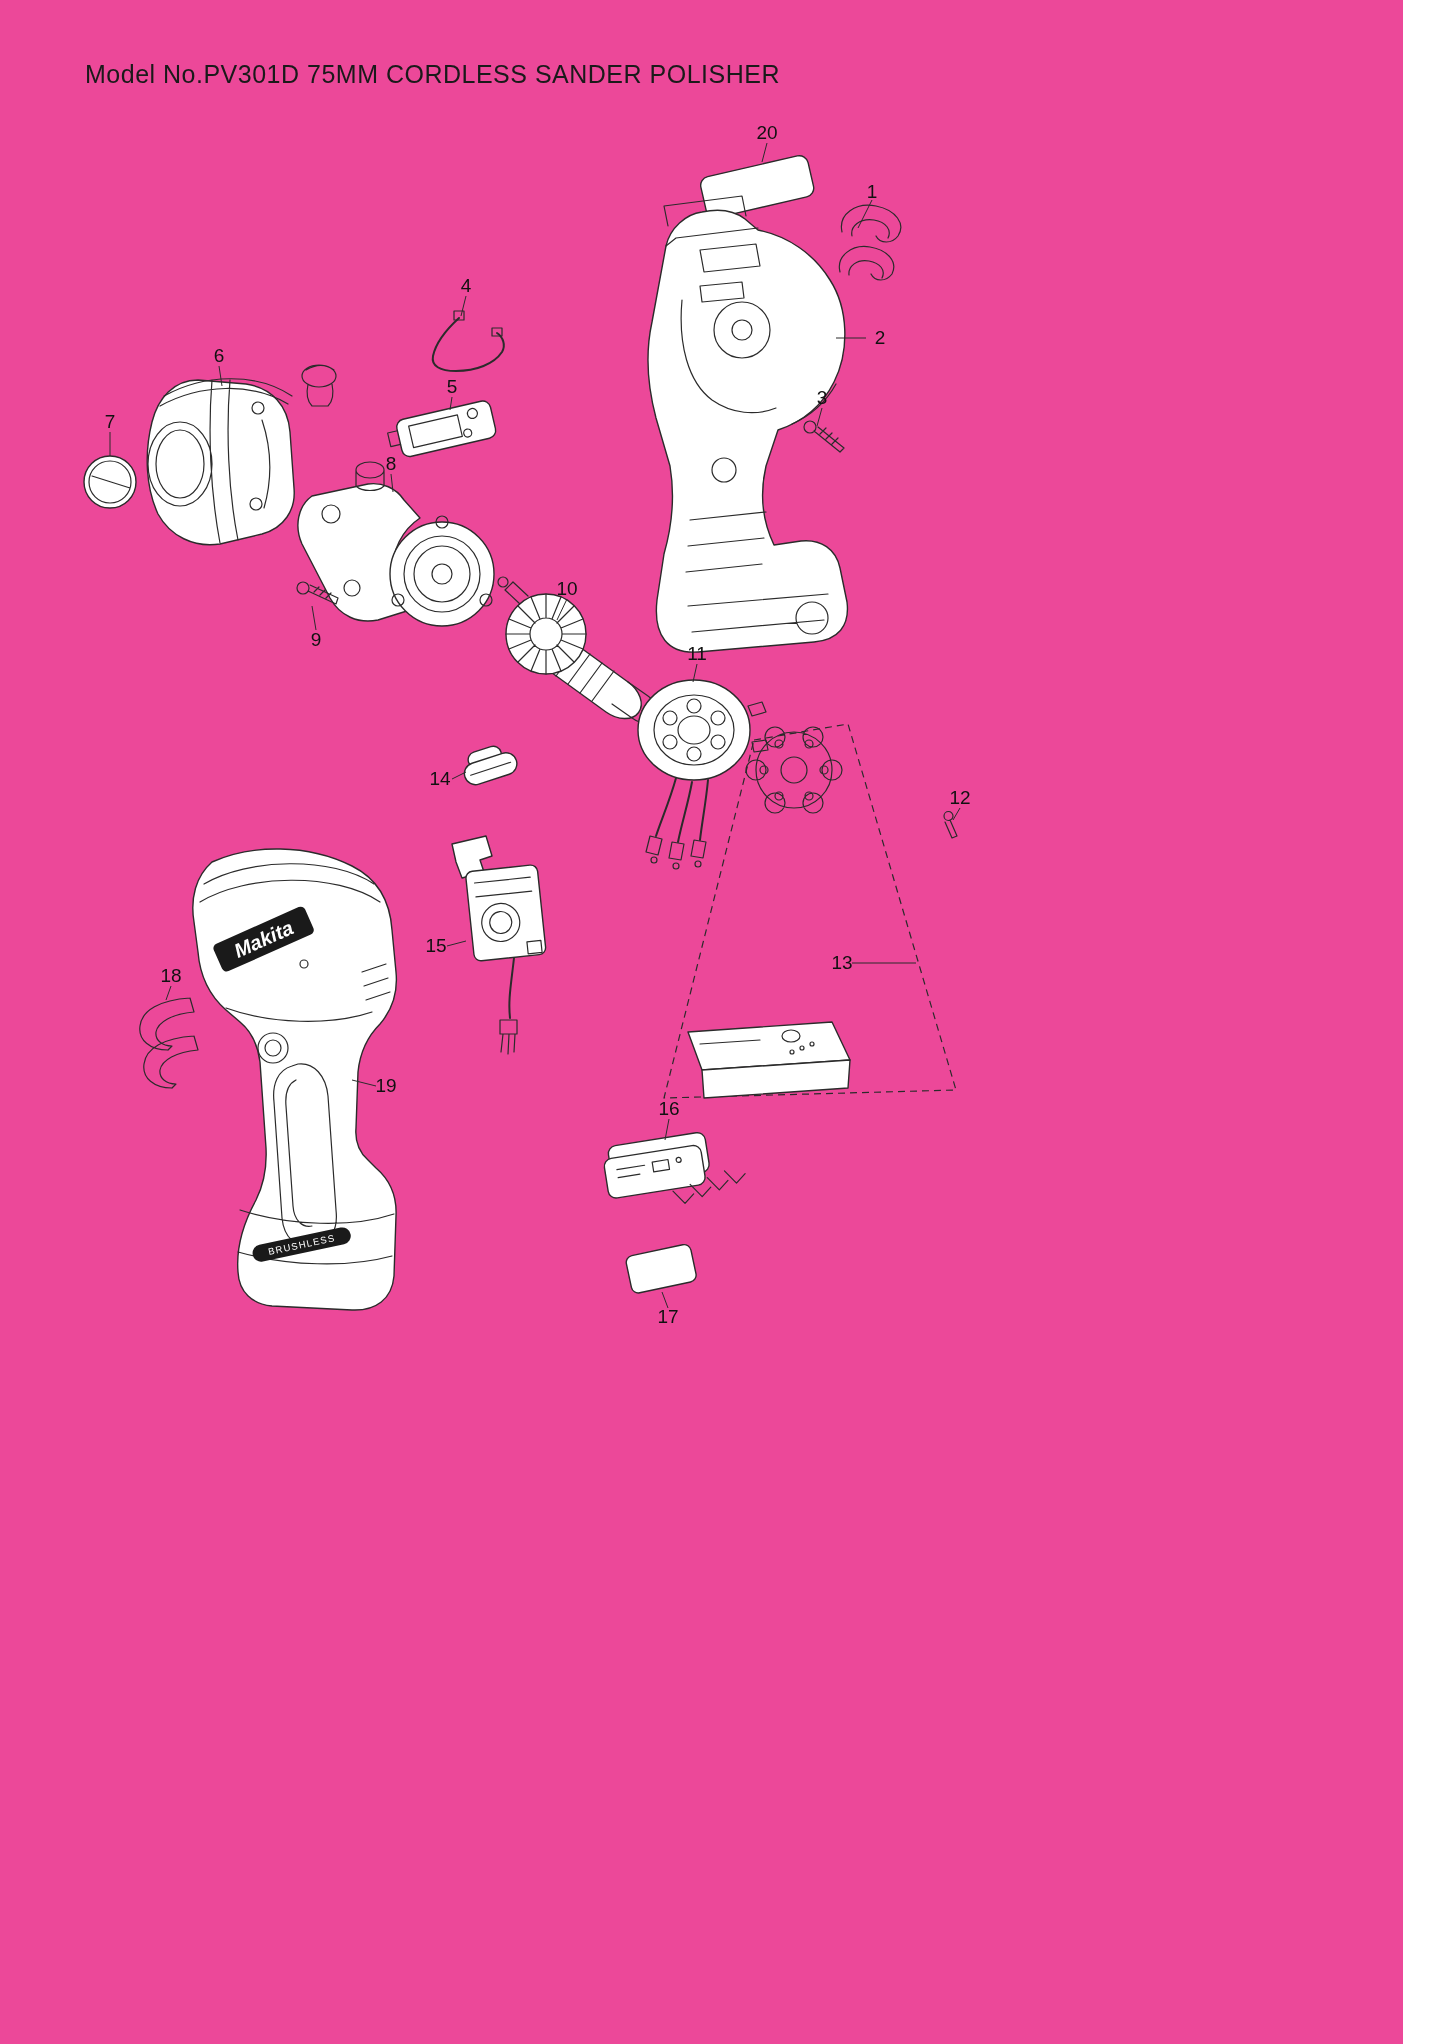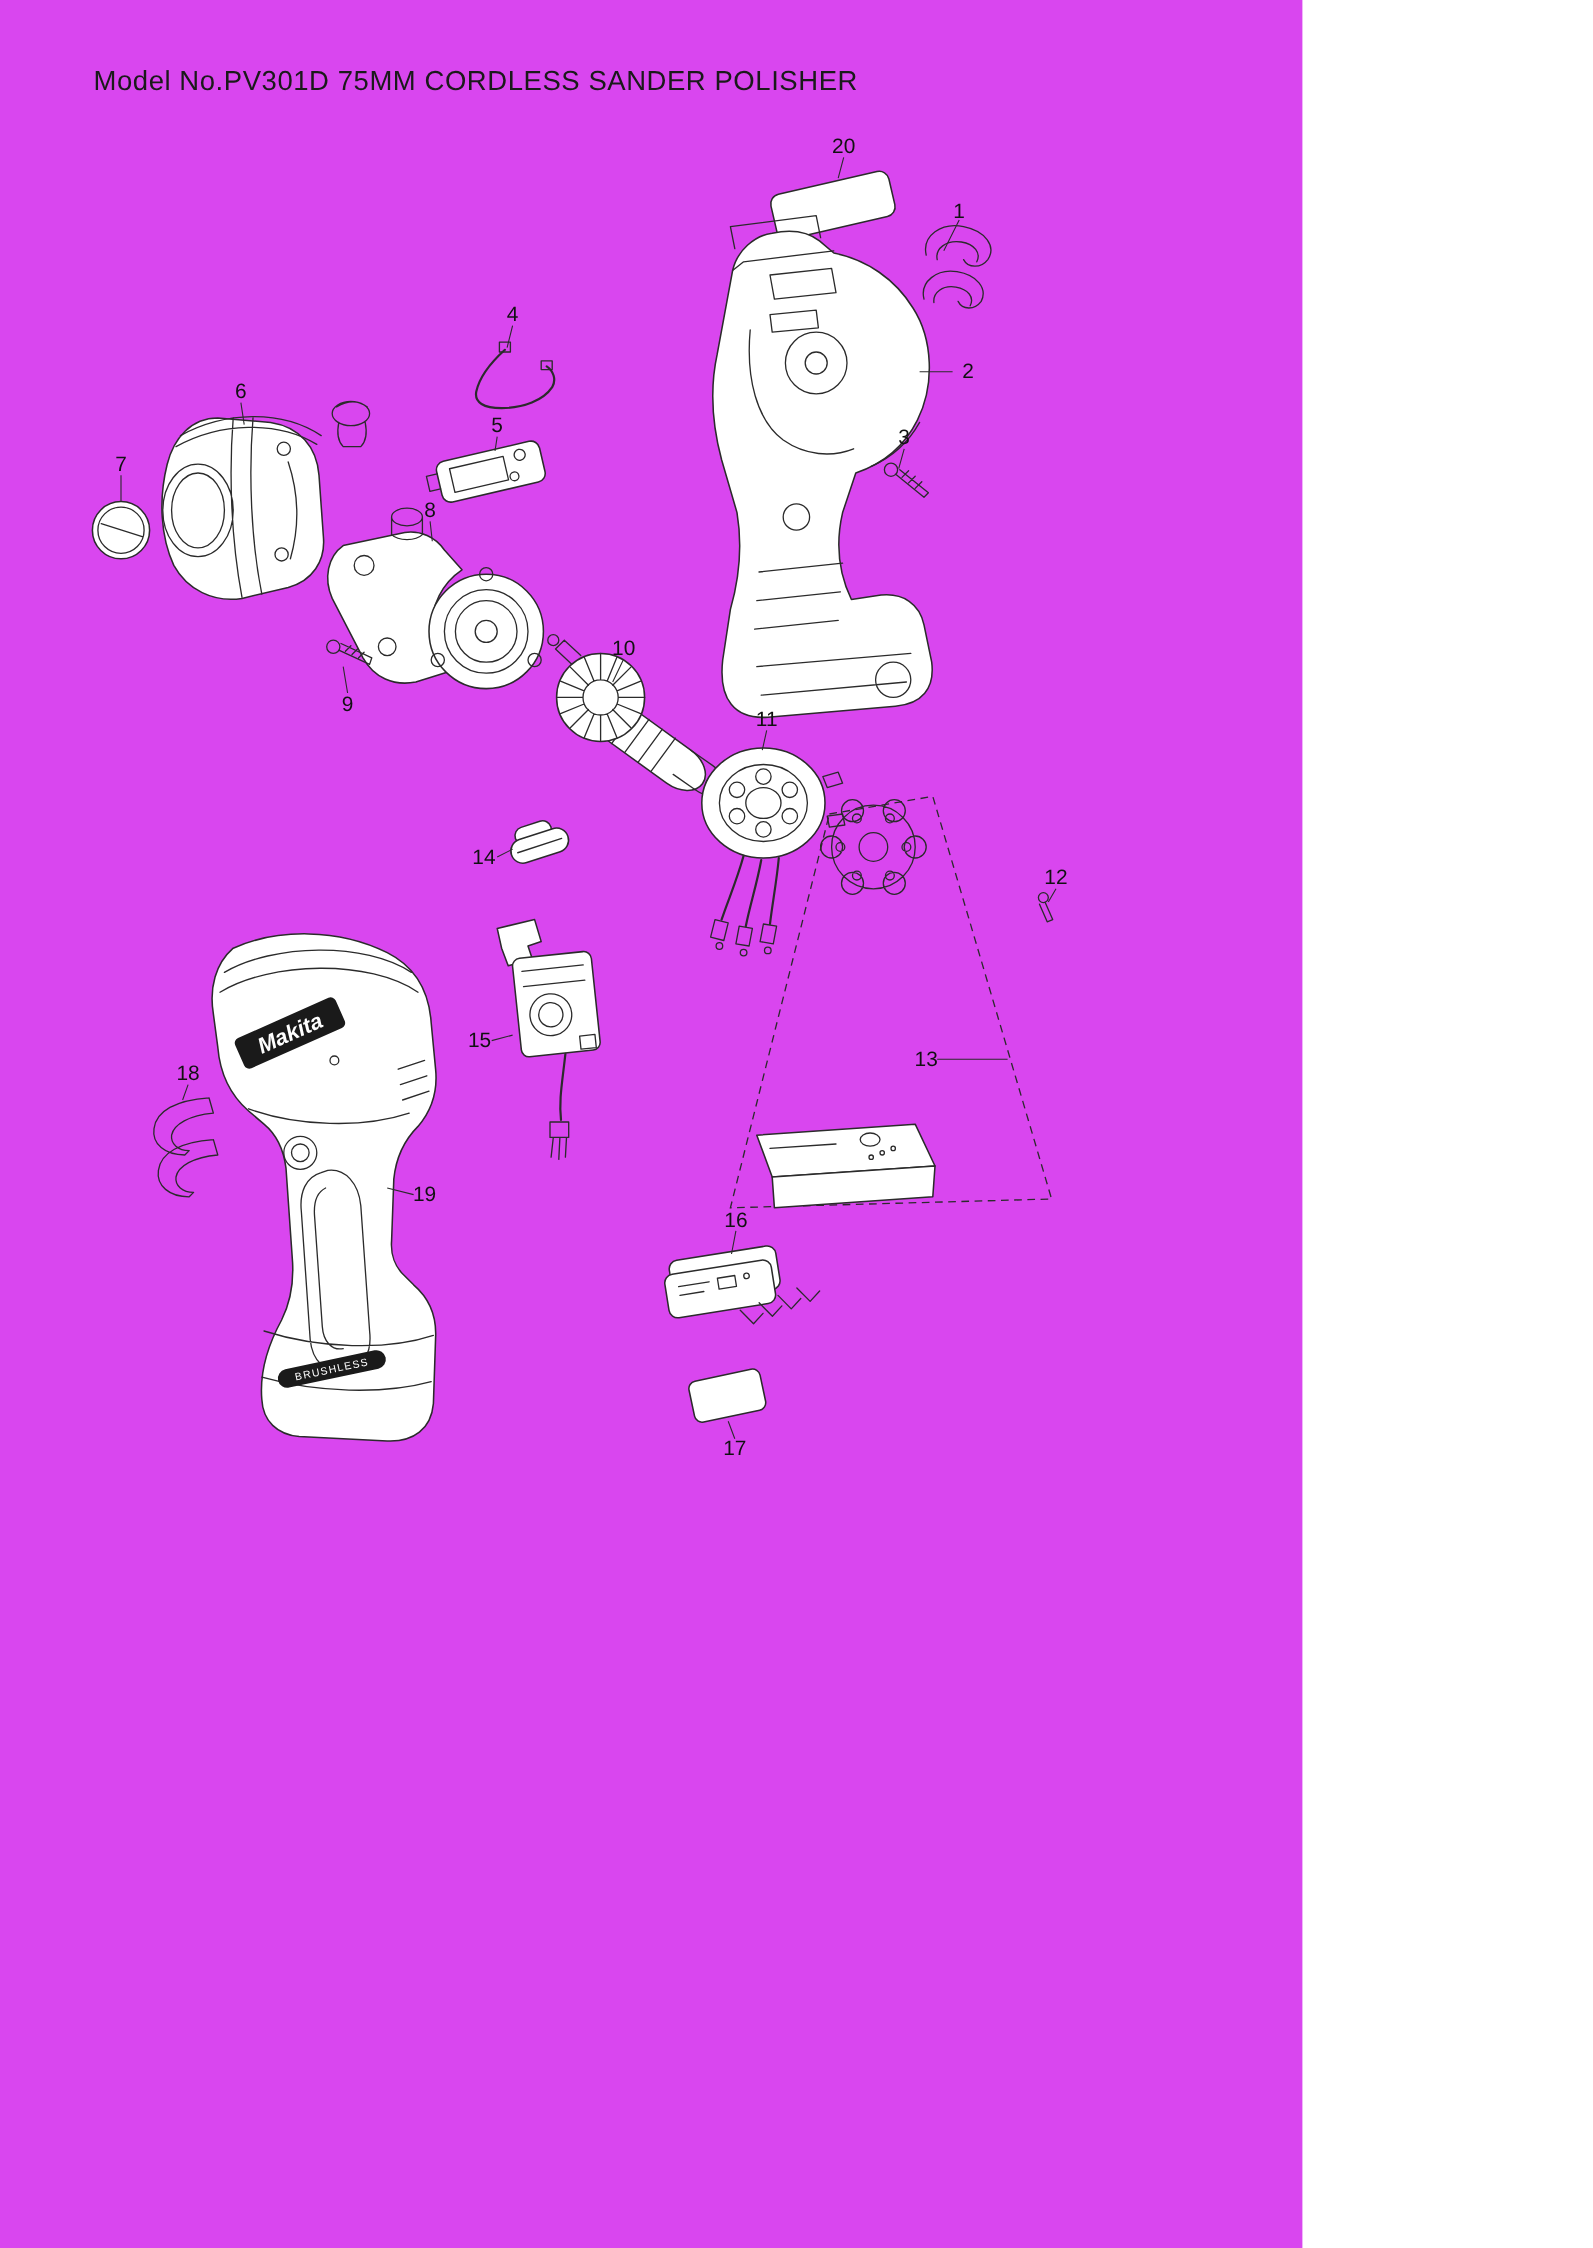--- a/index.html
+++ b/index.html
@@ -1,16 +1,16 @@
 <!DOCTYPE html>
 <html><head>
 <meta charset="utf-8">
 <style>
   html,body{margin:0;padding:0;background:#ffffff;}
-  .canvas{position:relative;width:1184px;height:2044px;background:#d946ef;overflow:hidden;
+  .canvas{position:relative;width:1403px;height:2044px;background:#ec4899;overflow:hidden;
           font-family:"Liberation Sans", sans-serif;}
   .page-title{position:absolute;left:85px;top:60px;font-size:25px;color:#1a1a1a;
               letter-spacing:0.5px;white-space:nowrap;}
   svg{position:absolute;left:0;top:0;}
   .ol{fill:#ffffff;stroke:#2b2b2b;stroke-width:1.4;stroke-linejoin:round;stroke-linecap:round;}
   .dt{fill:none;stroke:#2b2b2b;stroke-width:1.2;stroke-linejoin:round;stroke-linecap:round;}
   .wire{fill:none;stroke:#2b2b2b;stroke-width:2;stroke-linejoin:round;stroke-linecap:round;}
   .dash{fill:none;stroke:#2b2b2b;stroke-width:1.2;stroke-dasharray:7 5;}
   .leader{stroke:#2b2b2b;stroke-width:1;fill:none;}
   .callout{font-family:"Liberation Sans", sans-serif;font-size:19px;fill:#111;}

